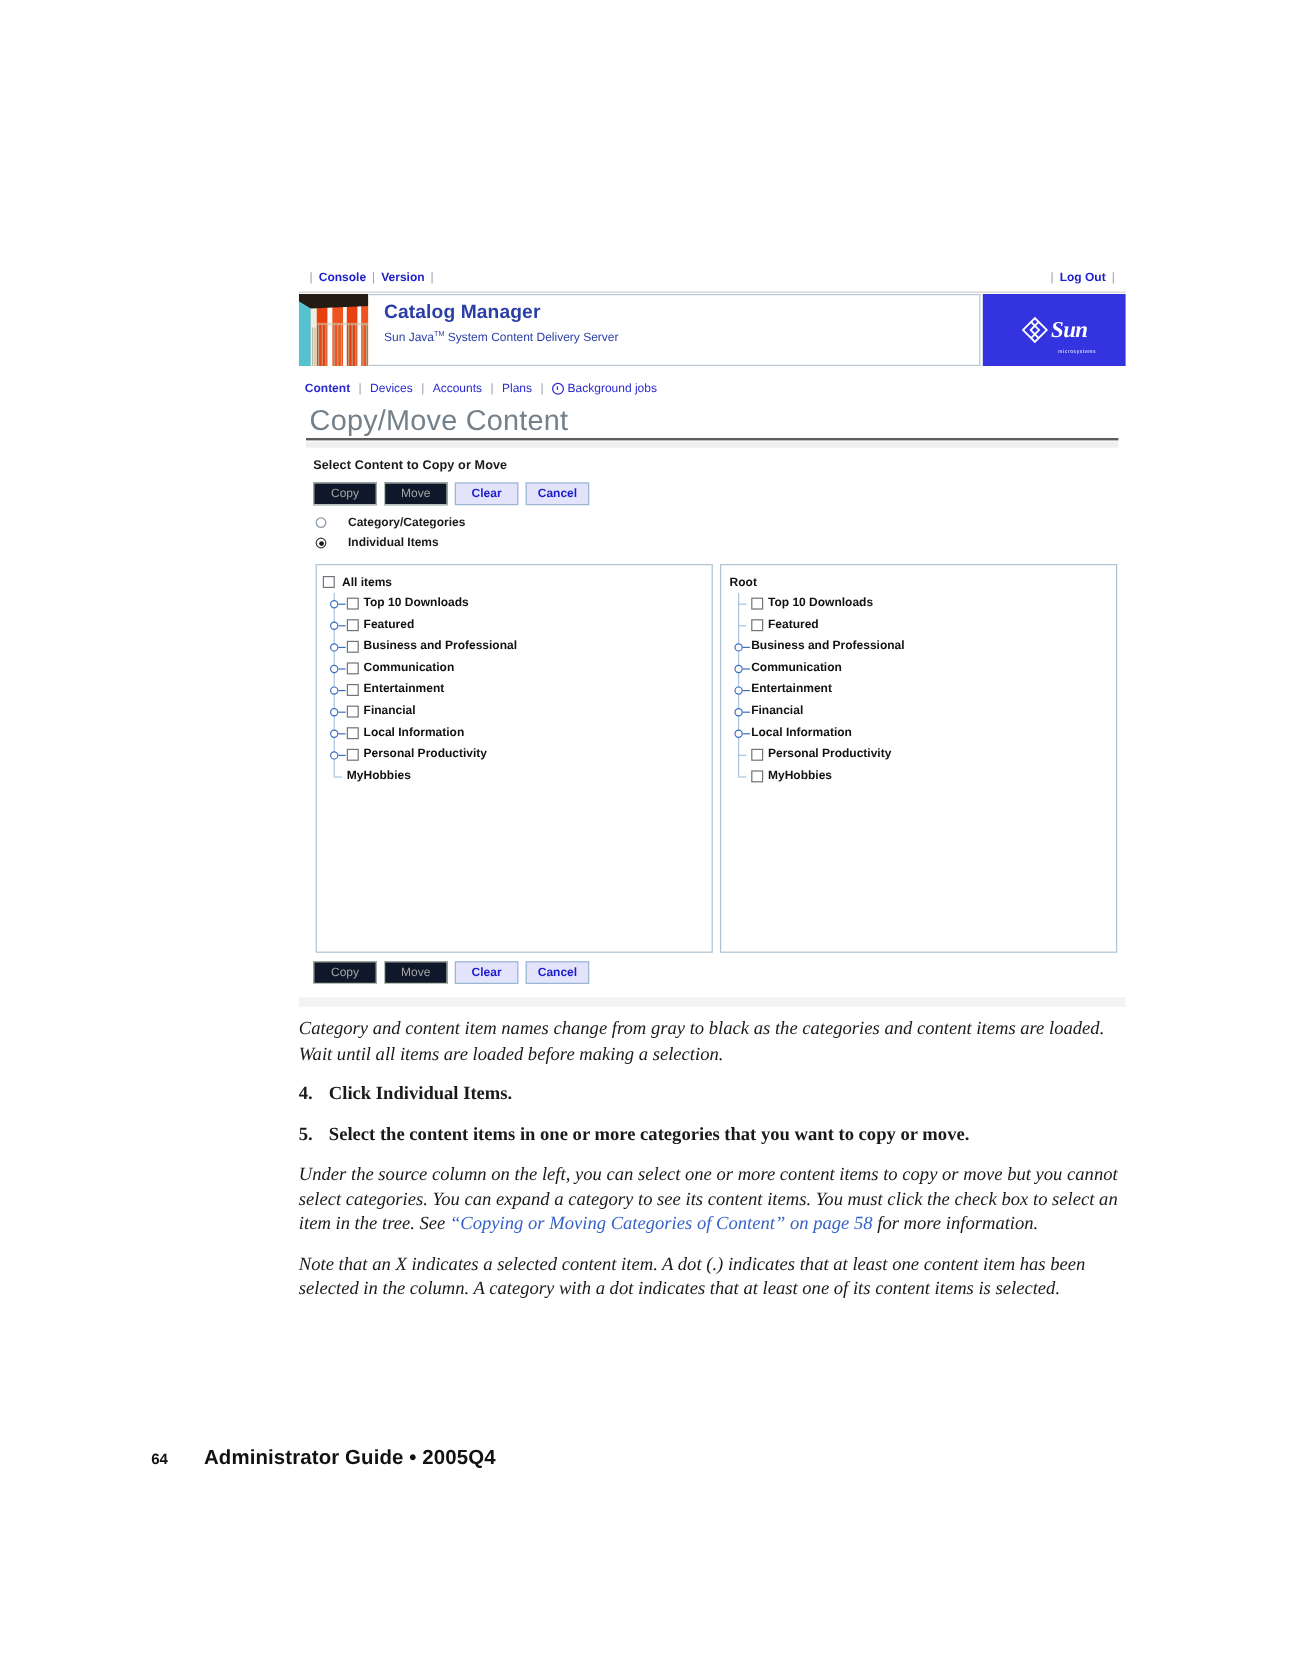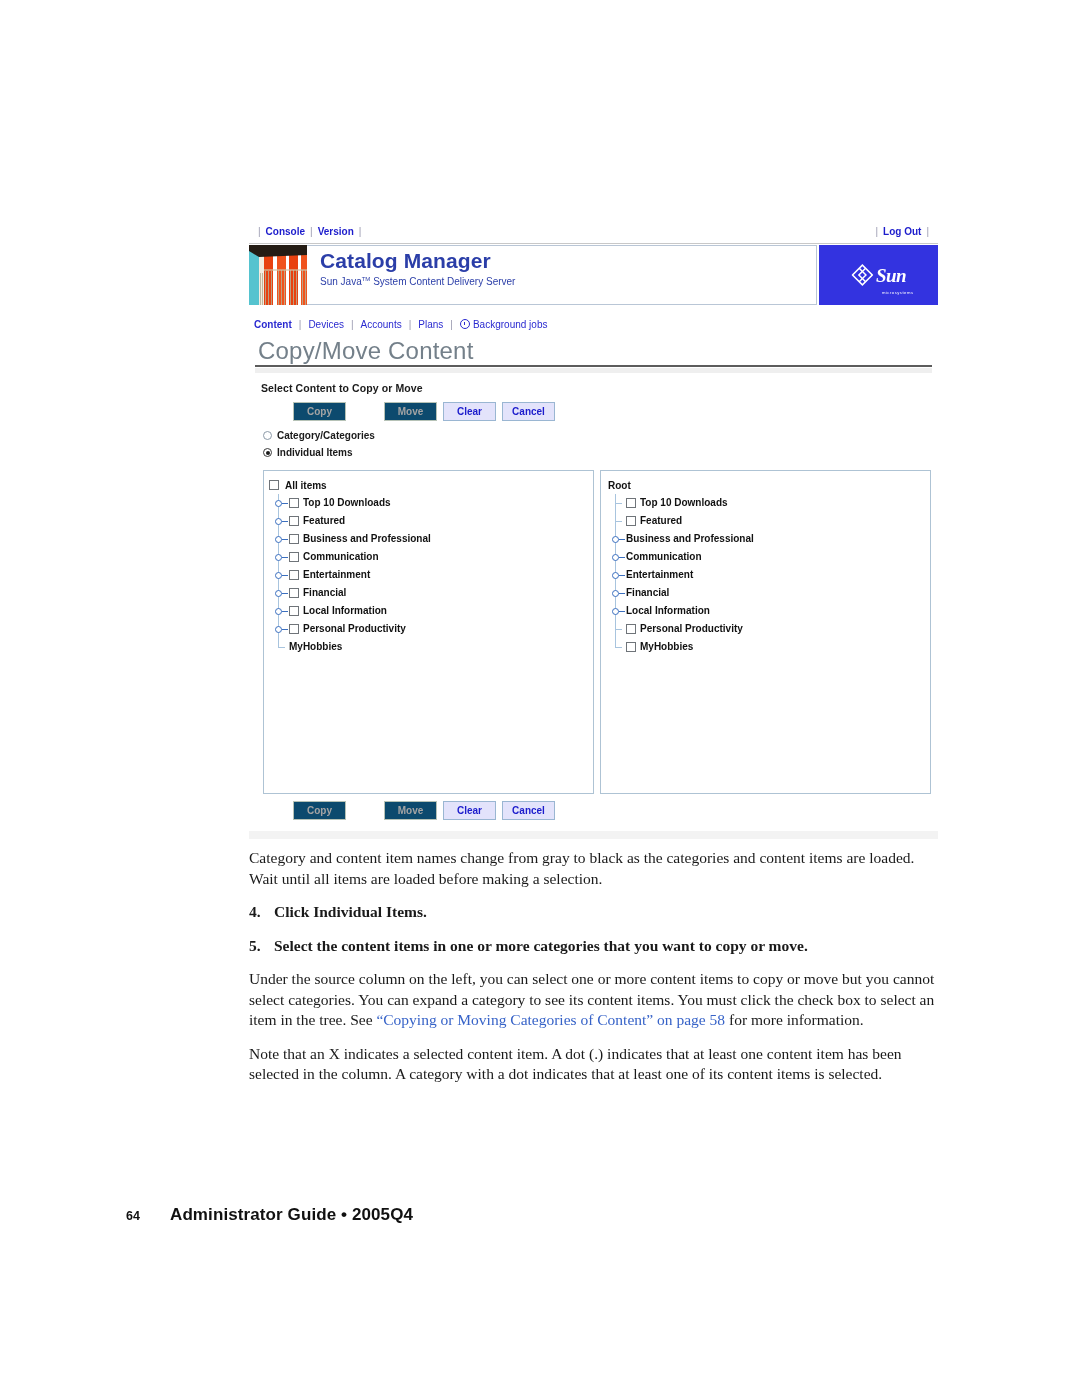--- a/index.html
+++ b/index.html
@@ -86,21 +86,21 @@
     flex: 1 1 auto;
     border: 1px solid #b9c6d6;
     border-left: none;
     background: #ffffff;
     padding: 6px 0 0 13px;
     box-sizing: border-box;
     margin: 1px 0 1px 0;
   }
   .app-title {
     color: #2b3ea8;
-    font-size: 21px;
+    font-size: 16px;
     font-weight: bold;
     letter-spacing: 0.1px;
     line-height: 18px;
   }
   .app-sub {
     color: #2b3ea8;
     font-size: 10px;
     line-height: 14px;
     margin-top: 2px;
     font-weight: normal;
@@ -220,39 +220,38 @@
     box-sizing: border-box;
     font-size: 10px;
     font-family: "Liberation Sans", sans-serif;
     line-height: 17px;
     text-align: center;
     border: 1px solid;
     cursor: default;
     user-select: none;
   }
   .btn.disabled {
-    background: #0c4a6e;
+    background: #0f172a;
     border-color: #b6c2b6;
     color: #a4a4a4;
-    font-weight: bold;
-    margin-left: 32px;
+    font-weight: normal;
   }
   .btn.primary {
     background: #e3e3fb;
     border-color: #9ab6d2;
     color: #1c1ccc;
     font-weight: bold;
   }
 
   
   .radio-group { padding: 7px 0 0 14px; }
   .radio-row {
     display: flex;
     align-items: center;
-    gap: 5px;
+    gap: 18px;
     height: 15px;
     margin-bottom: 2px;
   }
   .radio {
     width: 9px; height: 9px;
     border-radius: 50%;
     border: 1px solid #8c9aa8;
     background: #ffffff;
     box-sizing: border-box;
     position: relative;
@@ -383,20 +382,21 @@
     top: 848px;
     width: 692px;
     font-family: "Liberation Serif", serif;
     color: #1a1a1a;
   }
   .para {
     font-size: 15.5px;
     line-height: 20.5px;
     margin: 0 0 13px 0;
     text-align: left;
+    font-style: italic;
   }
   .step {
     position: relative;
     margin: 0 0 13px 0;
     padding-left: 25px;
     font-size: 15.5px;
     line-height: 20.5px;
     font-weight: bold;
   }
   .step .num {

